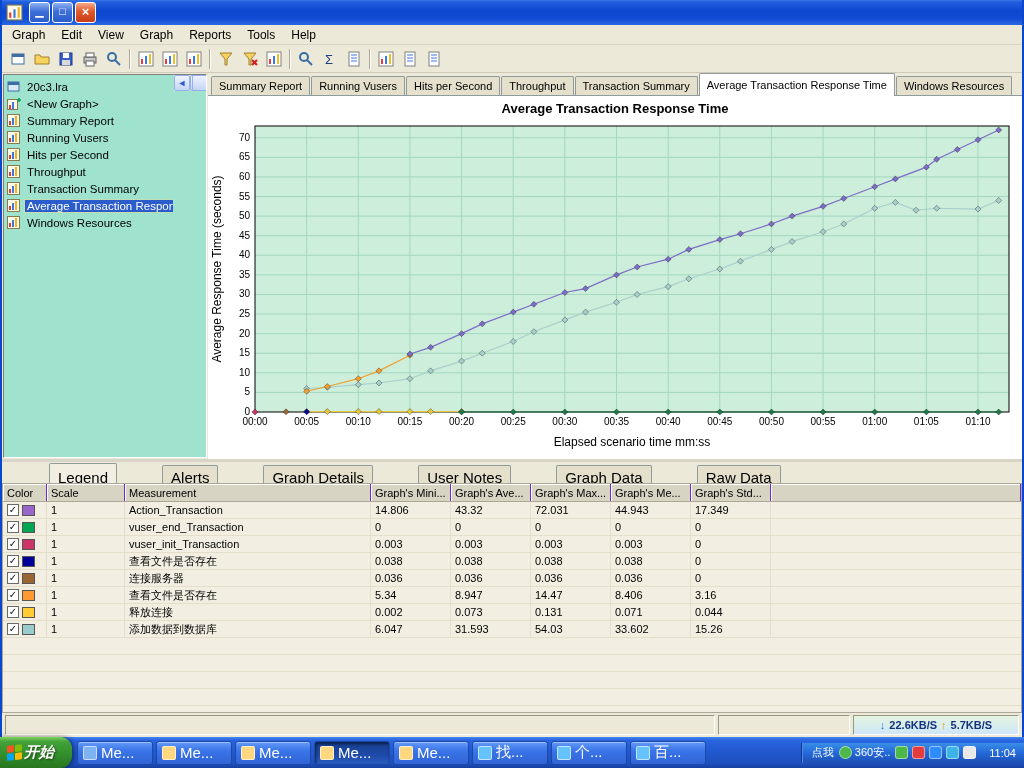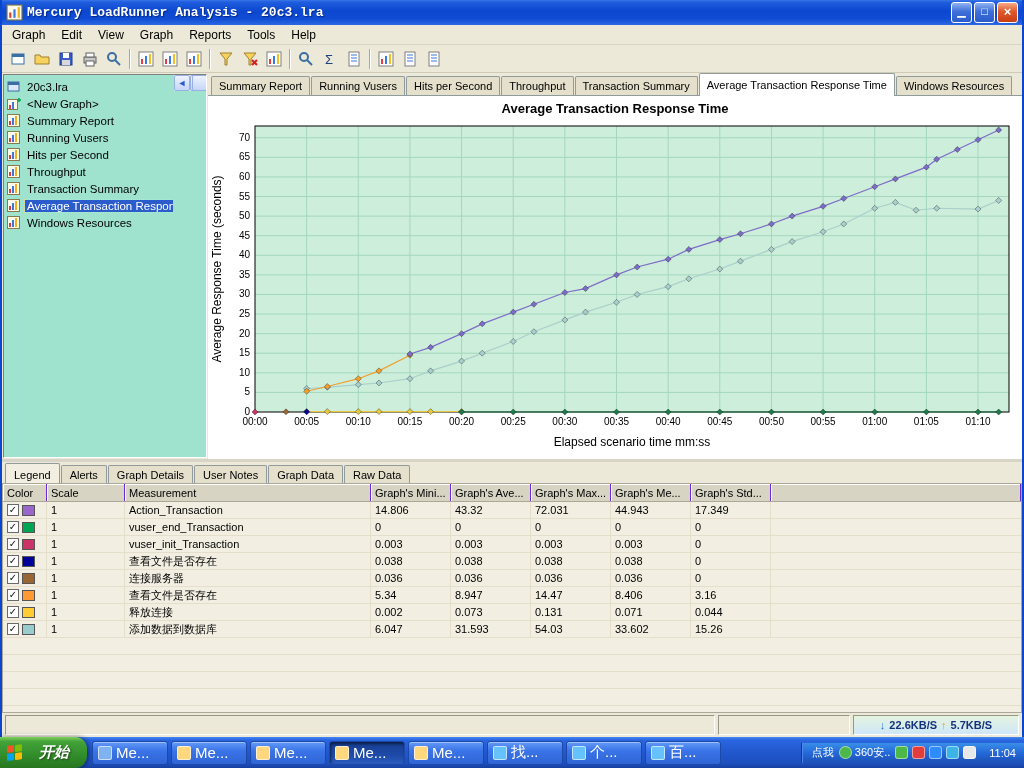--- a/index.html
+++ b/index.html
@@ -33,21 +33,21 @@
   .sthumb{position:absolute;left:2px;top:0;width:72px;height:16px;background:linear-gradient(180deg,#eef3fd,#c6d6f8);border:1px solid #98b0e8;border-radius:2px;}
   .content{flex:1;display:flex;flex-direction:column;overflow:hidden;}
   .tabstrip{height:23px;flex:0 0 23px;display:flex;align-items:flex-end;padding-left:3px;background:#ece9d8;border-bottom:1px solid #919b9c;}
   .tab{height:19px;padding:3px 7px 2px;font-size:11px;border:1px solid #919b9c;border-bottom:none;border-radius:2px 2px 0 0;background:#e4e0cc;margin-right:1px;white-space:nowrap;color:#000;}
   .tab.active{background:#fff;height:23px;margin-bottom:-1px;padding-top:5px;}
   .chart-area{flex:1;background:#fff;display:flex;flex-direction:column;align-items:center;overflow:hidden;}
   .chart-title{font-weight:bold;font-size:13px;margin-top:5px;color:#000;}
   
   .bottom-panel{height:254px;flex:0 0 254px;display:flex;flex-direction:column;background:#ece9d8;border-top:3px solid #d8d4c8;}
   .btabstrip{height:21px;flex:0 0 21px;display:flex;align-items:flex-end;padding-left:3px;}
-  .btab{height:18px;padding:3px 8px 2px;font-size:11px;border:1px solid #919b9c;border-bottom:none;border-radius:2px 2px 0 0;background:#e4e0cc;margin-right:1px;color:#000;}
+  .btab{height:18px;padding:3px 8px 2px;font-size:15px;border:1px solid #919b9c;border-bottom:none;border-radius:2px 2px 0 0;background:#e4e0cc;margin-right:1px;color:#000;margin-left:44px;}
   .btab.active{background:#f2efe2;height:21px;margin-bottom:-1px;padding-top:5px;}
   .table-wrap{flex:1;border:1px solid #aca899;background:#f2efe2;overflow:hidden;display:flex;flex-direction:column;}
   .tr{display:flex;height:17px;flex:0 0 17px;border-bottom:1px solid #e3dfca;font-size:11px;align-items:stretch;color:#000;}
   .tr.head{height:18px;flex:0 0 18px;background:#d8d4c4;border-bottom:1px solid #aca899;}
   .td{padding:1px 4px;display:flex;align-items:center;border-right:1px solid #e3dfca;overflow:hidden;white-space:nowrap;}
   .head .td{border-right:1px solid #6d28d9;box-shadow:inset 1px 1px 0 #fff;}
   .c0{width:44px;flex:0 0 44px;}
   .c1{width:78px;flex:0 0 78px;}
   .c2{width:246px;flex:0 0 246px;}
   .c3,.c4,.c5,.c6,.c7{width:80px;flex:0 0 80px;}
@@ -57,21 +57,21 @@
   
   .statusbar{height:24px;flex:0 0 24px;display:flex;gap:3px;padding:2px 3px;background:#ece9d8;align-items:stretch;}
   .spanel{flex:1;border:1px solid;border-color:#9a9585 #fff #fff #9a9585;}
   .spanel.mid{flex:0 0 132px;}
   .spanel.net{flex:0 0 166px;display:flex;align-items:center;justify-content:center;gap:4px;font-size:11px;font-weight:bold;color:#14327c;background:linear-gradient(180deg,#e4f4e0 0%,#cfe7f8 100%);}
   .net .down-ic{color:#1f6fe0;font-weight:bold;}
   .net .up-ic{color:#f0a000;font-weight:bold;}
   
   .taskbar{position:absolute;left:0;bottom:0;width:1024px;height:31px;display:flex;align-items:center;
     background:linear-gradient(180deg,#4488f4 0%,#2a65e0 10%,#2259d0 45%,#1d4fbe 85%,#16409f 100%);}
-  .start-btn{height:31px;padding:0 18px 0 7px;border-radius:0 12px 12px 0;display:flex;align-items:center;gap:16px;color:#fff;font-weight:bold;font-style:italic;font-size:15px;
+  .start-btn{height:31px;padding:0 18px 0 7px;border-radius:0 12px 12px 0;display:flex;align-items:center;gap:1px;color:#fff;font-weight:bold;font-style:italic;font-size:15px;
     background:linear-gradient(180deg,#7ed25e 0%,#43a238 15%,#338f2c 55%,#27761f 100%);box-shadow:2px 0 5px rgba(0,0,0,.45);text-shadow:1px 1px 2px #1c4a14;}
   .flag{width:16px;height:16px;display:grid;grid-template-columns:7px 7px;grid-template-rows:7px 7px;gap:1px;transform:skewY(-6deg);}
   .fsq{border-radius:1px;}
   .tasks{flex:1;display:flex;gap:3px;align-items:center;padding:0 5px;overflow:hidden;}
   .task{width:76px;flex:0 0 76px;height:24px;border-radius:3px;display:flex;align-items:center;gap:4px;padding:0 5px;color:#fff;font-size:15px;white-space:nowrap;overflow:hidden;
     background:linear-gradient(180deg,#639af8 0%,#3a74e8 40%,#2f64d4 100%);border:1px solid #1c48a8;box-shadow:inset 0 1px 0 rgba(255,255,255,.4);}
   .task.active{background:linear-gradient(180deg,#173e90 0%,#1e4aa8 60%,#2a5cc0 100%);box-shadow:inset 1px 2px 3px rgba(0,0,0,.55);}
   .ticon2{width:14px;height:14px;flex:0 0 14px;border-radius:2px;border:1px solid rgba(255,255,255,.6);}
   .tray{height:20px;display:flex;align-items:center;gap:5px;padding:0 8px 0 10px;border-left:1px solid #123a8c;box-shadow:inset 1px 0 0 #4f86ec;color:#fff;font-size:11px;
     background:linear-gradient(180deg,#3a8ee8 0%,#2468d8 50%,#1c50b4 100%);}
@@ -85,21 +85,20 @@
 
 <div class="window">
 
   <div class="titlebar">
     <svg class="app-icon" viewBox="0 0 16 16">
         <rect x="1" y="1" width="14" height="14" fill="#fffbe8" stroke="#8a7a4a"></rect>
         <rect x="3" y="8" width="2" height="5" fill="#e23c3c"></rect>
         <rect x="7" y="5" width="2" height="8" fill="#3c78e2"></rect>
         <rect x="11" y="3" width="2" height="10" fill="#f0b020"></rect>
       </svg>
-    <span class="title-text">Mercury LoadRunner Analysis - 20c3.lra</span>
     <div class="wbtn">▁</div>
     <div class="wbtn">□</div>
     <div class="wbtn close">×</div>
   </div>
 
   <div class="menubar" id="menubar">
       <div class="menu-item">Graph</div>
       <div class="menu-item">Edit</div>
       <div class="menu-item">View</div>
       <div class="menu-item">Graph</div>

